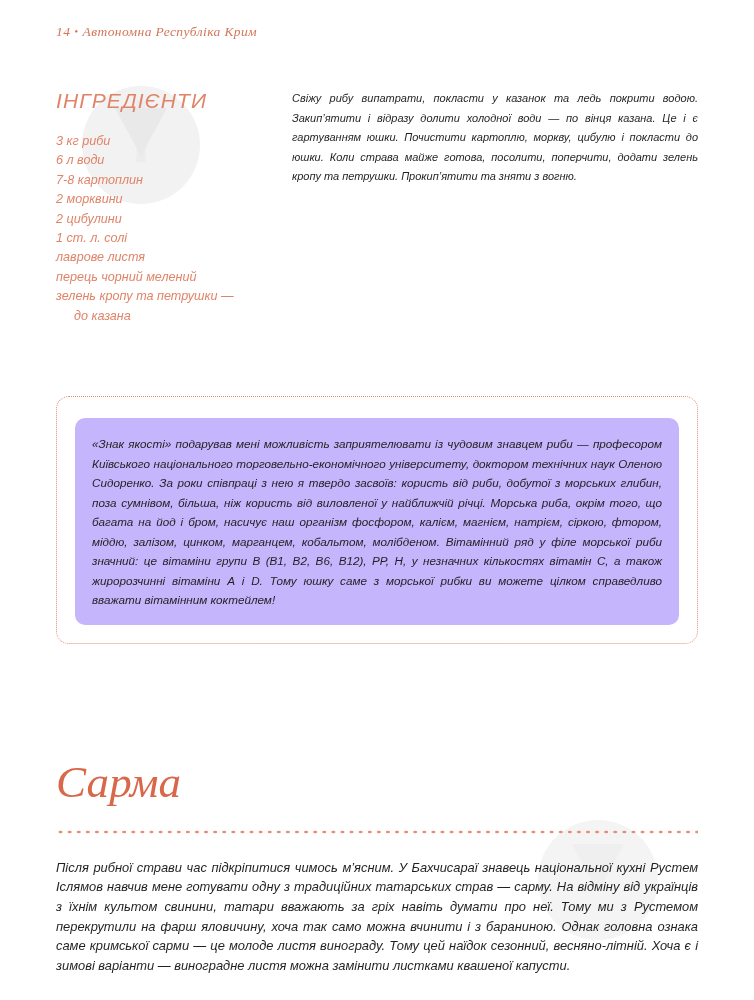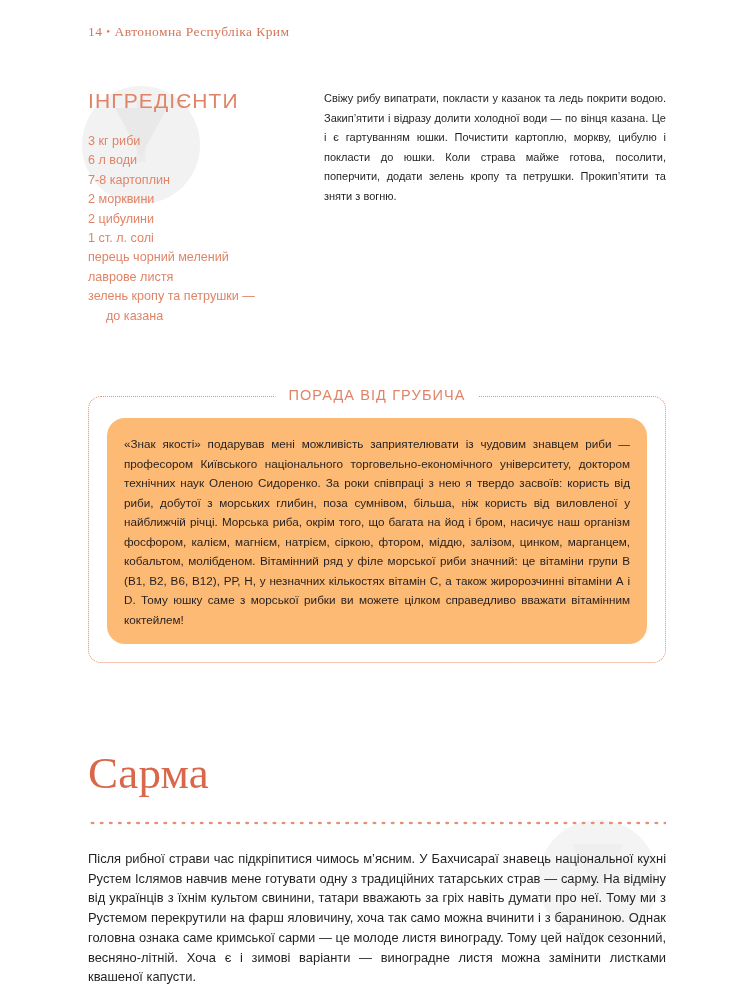--- a/index.html
+++ b/index.html
@@ -73,21 +73,22 @@
     border-left: 26px solid transparent;
     border-right: 26px solid transparent;
     border-top: 48px solid #efefef;
   }
 
   .page {
     position: relative;
     z-index: 1;
     width: 754px;
     height: 1000px;
-    padding: 0 88px;
+    padding: 0 56px;
+    font-style: italic;
   }
 
   
   .running-head {
     padding-top: 24px;
     font-family: "Liberation Serif", serif;
     font-size: 13.5px;
     letter-spacing: 0.4px;
     color: #d4765a;
     white-space: nowrap;
@@ -158,40 +159,40 @@
     padding: 0 13px;
     font-size: 14.5px;
     letter-spacing: 1.1px;
     color: #e08468;
     text-transform: uppercase;
     white-space: nowrap;
     z-index: 2;
   }
   .tip-inner {
     position: relative;
-    background: #fdba74;
-    border-radius: 18px;
+    background: #c4b5fd;
+    border-radius: 10px;
     padding: 16px 17px 15px;
   }
   .tip-text {
     font-size: 11.7px;
     line-height: 19.5px;
     color: #231f20;
     text-align: justify;
     hyphens: manual;
   }
 
   
   .dish-title {
     font-family: "Liberation Serif", serif;
     font-size: 45px;
     font-weight: 400;
     color: #d9674a;
     letter-spacing: 0.2px;
-    margin-top: 88px;
+    margin-top: 116px;
     line-height: 1;
   }
   .dot-rule {
     margin-top: 25px;
     height: 4px;
     background-image: radial-gradient(circle, #e4906f 1.45px, transparent 1.6px);
     background-size: 9.1px 4px;
     background-repeat: repeat-x;
     background-position: 0 center;
   }
@@ -221,36 +222,35 @@
 
     <div class="col-ingredients">
       <div class="sect-title">ІНГРЕДІЄНТИ</div>
       <ul class="ingredient-list">
         <li>3 кг риби</li>
         <li>6 л води</li>
         <li>7-8 картоплин</li>
         <li>2 морквини</li>
         <li>2 цибулини</li>
         <li>1 ст. л. солі</li>
+        <li>лаврове листя</li>
         <li>перець чорний мелений</li>
-        <li>лаврове листя</li>
         <li>зелень кропу та петрушки —</li>
         <li class="indent">до казана</li>
       </ul>
     </div>
 
     <div class="col-method">
       <p class="method-body">Свіжу рибу випатрати, покласти у казанок та ледь покрити водою. Закип’ятити і відразу долити холодної води — по вінця казана. Це і є гартуванням юшки. Почистити картоплю, моркву, цибулю і покласти до юшки. Коли страва майже готова, посолити, поперчити, додати зелень кропу та петрушки. Прокип’ятити та зняти з вогню.</p>
     </div>
 
   </div>
 
   <div class="tip-wrap">
     <div class="tip-frame"></div>
-    <div class="tip-caption">ПОРАДА ВІД ГРУБИЧА</div>
     <div class="tip-inner">
       <p class="tip-text">«Знак якості» подарував мені можливість заприятелювати із чудовим знавцем риби — професором Київського національного торговельно-економічного університету, доктором технічних наук Оленою Сидоренко. За роки співпраці з нею я твердо засвоїв: користь від риби, добутої з морських глибин, поза сумнівом, більша, ніж користь від виловленої у найближчій річці. Морська риба, окрім того, що багата на йод і бром, насичує наш організм фосфором, калієм, магнієм, натрієм, сіркою, фтором, міддю, залізом, цинком, марганцем, кобальтом, молібденом. Вітамінний ряд у філе морської риби значний: це вітаміни групи В (В1, В2, В6, В12), РР, Н, у незначних кількостях вітамін С, а також жиророзчинні вітаміни А і D. Тому юшку саме з морської рибки ви можете цілком справедливо вважати вітамінним коктейлем!</p>
     </div>
   </div>
 
   <h1 class="dish-title">Сарма</h1>
   <div class="dot-rule"></div>
   <p class="intro-body">Після рибної страви час підкріпитися чимось м’ясним. У Бахчисараї знавець національної кухні Рустем Іслямов навчив мене готувати одну з традиційних татарських страв — сарму. На відміну від українців з їхнім культом свинини, татари вважають за гріх навіть думати про неї. Тому ми з Рустемом перекрутили на фарш яловичину, хоча так само можна вчинити і з бараниною. Однак головна ознака саме кримської сарми — це молоде листя винограду. Тому цей наїдок сезонний, весняно-літній. Хоча є і зимові варіанти — виноградне листя можна замінити листками квашеної капусти.</p>
 
 </div>

